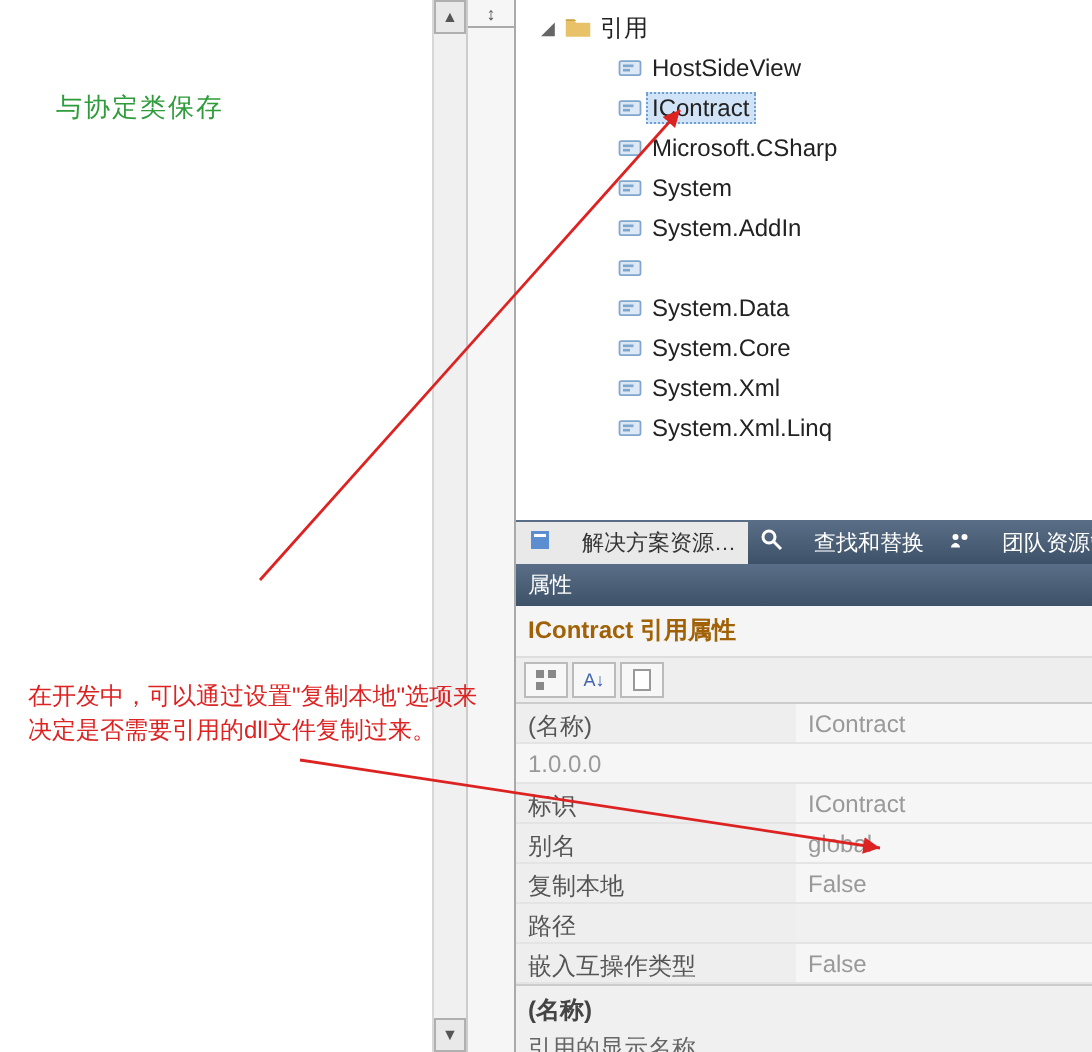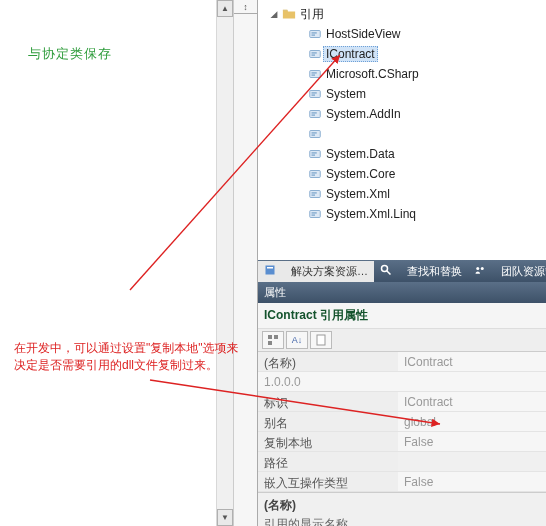--- a/index.html
+++ b/index.html
@@ -16,21 +16,21 @@
   .tree-row.selected .lbl { background: #d0e3f7; border: 1px dotted #6ea0d6; padding: 0 2px; margin-left: -3px; }
   .tw { width: 12px; height: 12px; font-size: 9px; color: #666; display:inline-flex; align-items:center; justify-content:center; }
   .folder-icon svg, .ref-icon svg { width: 14px; height: 14px; }
   .ref-icon { margin: 0 4px 0 2px; display:inline-flex; }
   .lbl { color: #222; }
   .tabs { flex: 0 0 22px; background: linear-gradient(#5a6f87,#3d5168); color: #fff; display: flex; align-items: center; font-size: 11px; overflow:hidden; }
   .tab { padding: 3px 6px; display: flex; align-items: flex-start; gap: 15px; white-space: nowrap; }
   .tab.active { background: #e9e9e9; color: #333; }
   .tab svg { width: 12px; height: 12px; }
   .props-hdr { flex: 0 0 20px; background: linear-gradient(#5a6f87,#3d5168); color: #fff; padding: 3px 6px; font-size: 11px; }
-  .props-title { flex: 0 0 22px; background: #f5f5f5; padding: 4px 6px; font-weight: bold; color: #14532d; border-bottom: 1px solid #ddd; }
+  .props-title { flex: 0 0 22px; background: #f5f5f5; padding: 4px 6px; font-weight: bold; color: #a16207; border-bottom: 1px solid #ddd; }
   .props-tools { flex: 0 0 22px; background: #eee; display: flex; align-items: center; gap: 2px; padding: 2px 4px; border-bottom: 1px solid #ccc; }
   .tool-btn { width: 22px; height: 18px; border: 1px solid #bbb; background: #f7f7f7; display:flex; align-items:center; justify-content:center; font-size:10px; }
   .grid { flex: 1; background: #f0f0f0; overflow: hidden; }
   .grow { display: flex; height: 20px; border-bottom: 1px solid #e4e4e4; }
   .gk { width: 140px; padding: 3px 6px; color: #555; background:#eee; }
   .gv { flex: 1; padding: 3px 6px; color: #999; background:#f6f6f6; white-space:nowrap; overflow:hidden; }
   .desc { border-top: 1px solid #ccc; background: #f0f0f0; padding: 4px 6px; }
   .desc-title { font-weight: bold; color: #444; }
   .desc-text { color: #666; margin-top: 2px; }
   .note-green { position: absolute; left: 28px; top: 45px; color: #2e9c3b; font-size: 13px; letter-spacing: 1px; }

